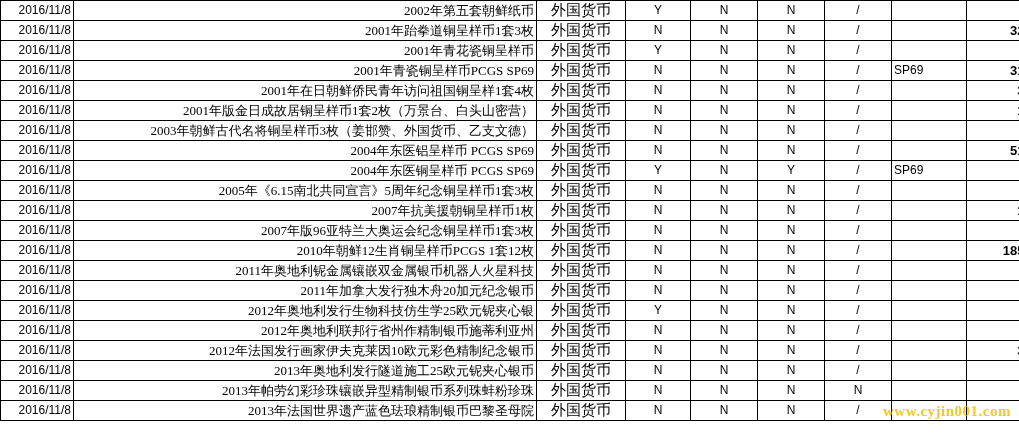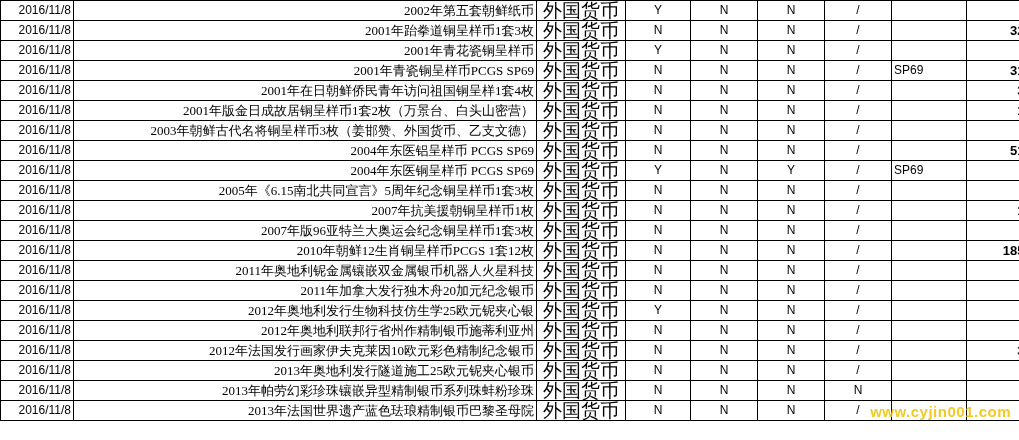--- a/index.html
+++ b/index.html
@@ -41,28 +41,28 @@
 
   .c-date, .c-f1, .c-f2, .c-f3, .c-f4, .c-grade {
     font-family: "Liberation Sans", sans-serif;
     font-size: 12px;
   }
   .c-price {
     font-family: "Liberation Sans", sans-serif;
     font-size: 13px;
   }
   .c-cat {
-    font-size: 19px;
+    font-size: 15px;
     margin-top: 20px;
   }
   .watermark {
     position: absolute;
     right: 8px;
     bottom: 20px;
-    font-family: Liberation Sans, sans-serif;
+    font-family: Liberation Serif, serif;
     font-size: 15px;
     font-weight: bold;
     color: #f0c000;
     opacity: 0.85;
     letter-spacing: 0.5px;
     pointer-events: none;
   }
 </style>
 </head>
 <body>

